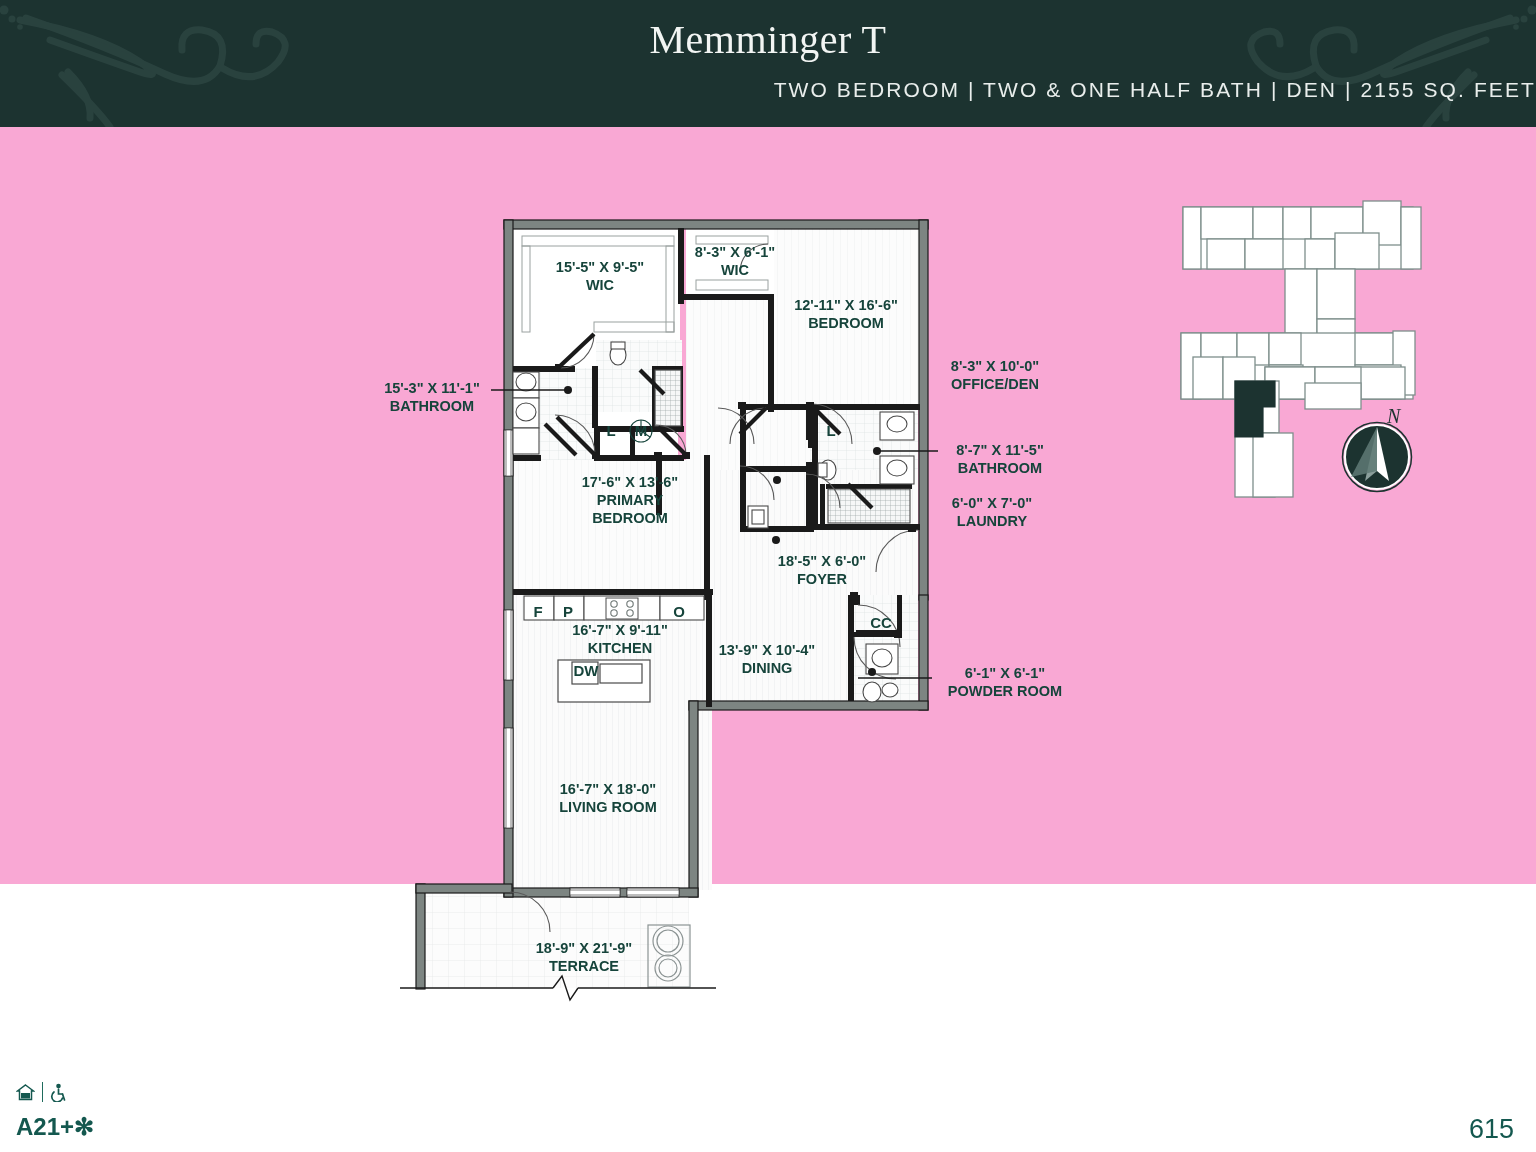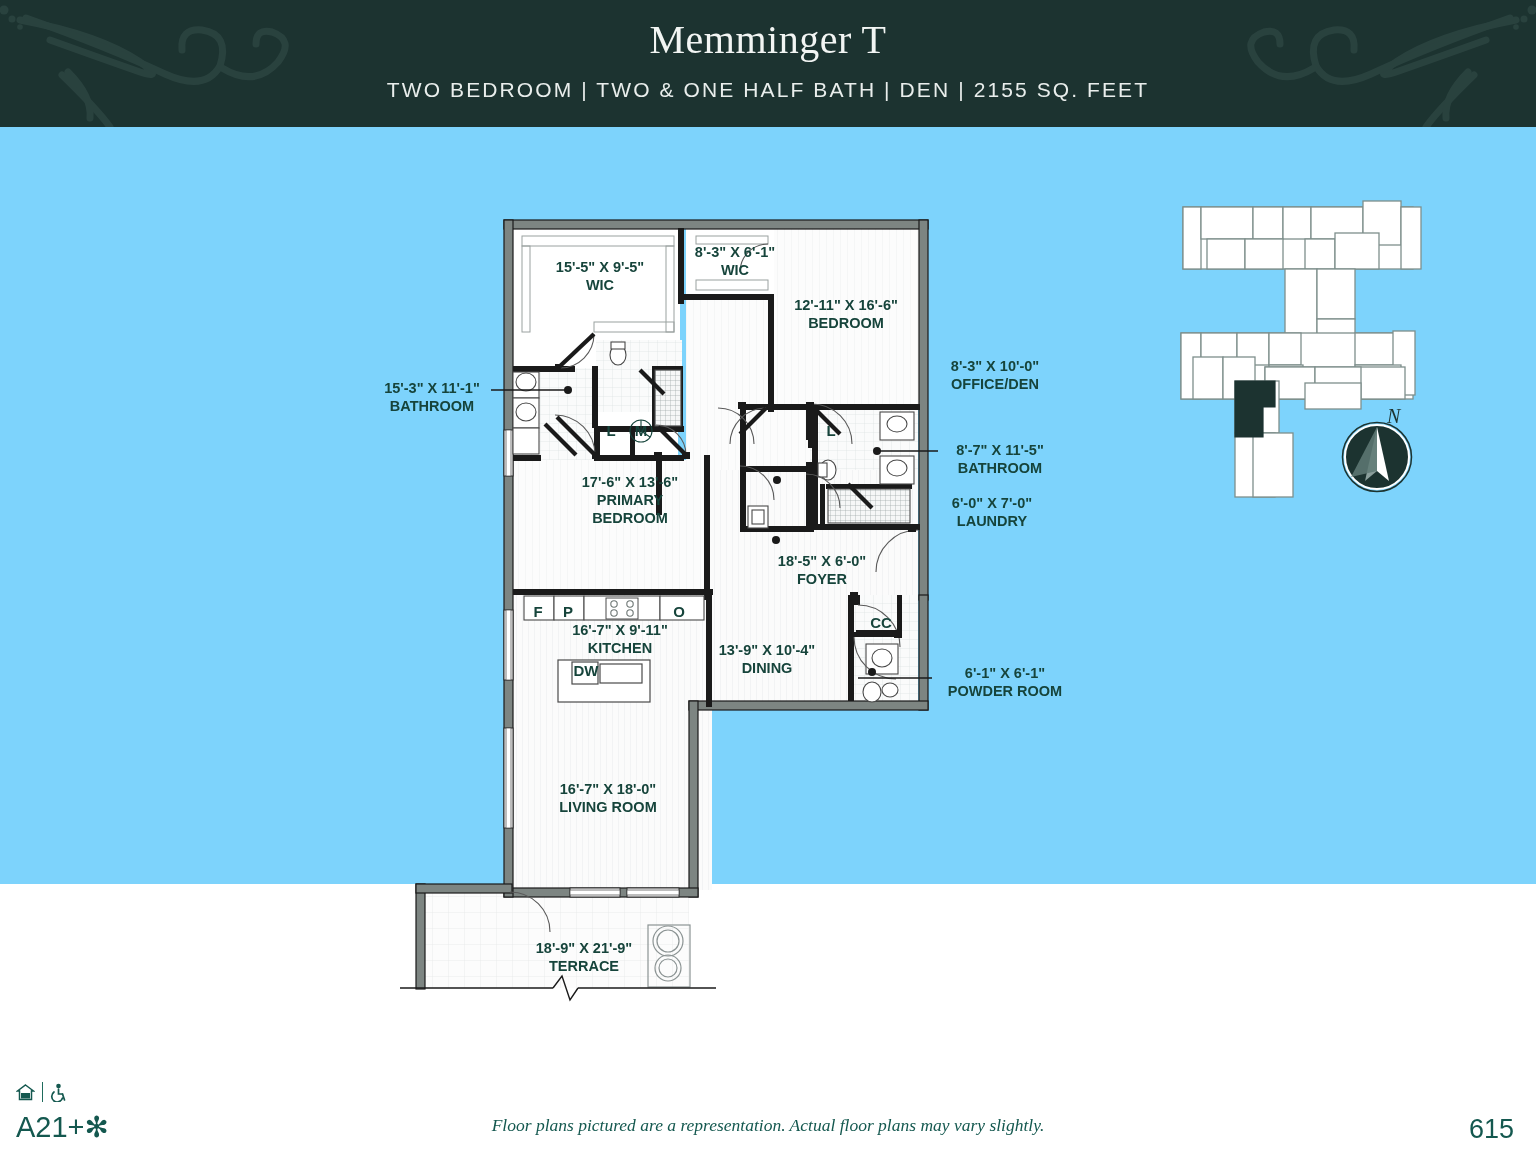--- a/index.html
+++ b/index.html
@@ -6,21 +6,21 @@
   html, body {
     margin: 0; padding: 0;
     width: 1536px; height: 1152px;
     background: #ffffff;
     font-family: "Liberation Sans", sans-serif;
     overflow: hidden;
   }
   #page {
     position: relative;
     width: 1536px; height: 884px;
-    background: #7dd3fc;
+    background: #f9a8d4;
   }
 
   
   #header {
     position: absolute; left: 0; top: 0;
     width: 1536px; height: 127px;
     background: #1c3330;
     overflow: hidden;
   }
   .flourish { position: absolute; top: 0; opacity: 0.42; }
@@ -32,21 +32,21 @@
     color: #f2f5f3;
     font-family: "Liberation Serif", serif;
     font-size: 40px;
     font-weight: 400;
     letter-spacing: 0.5px;
     line-height: 52px;
     white-space: nowrap;
   }
   #header-subtitle {
     position: absolute; left: 0; top: 78px; width: 1536px;
-    text-align: center;
+    text-align: right;
     color: #e9eeec;
     font-family: "Liberation Sans", sans-serif;
     font-size: 21px;
     font-weight: 300;
     letter-spacing: 2.1px;
     white-space: nowrap;
   }
 
   
   #plan-wrap {
@@ -70,22 +70,22 @@
     position: absolute; left: 16px; top: 20px;
     display: flex; align-items: center; gap: 7px;
   }
   #footer-icons .divider {
     width: 1px; height: 20px; background: #1f6b5c;
   }
   #plan-code {
     position: absolute; left: 16px; top: 48px;
     color: #14584f;
     font-family: "Liberation Sans", sans-serif;
-    font-size: 29px;
-    font-weight: 400;
+    font-size: 24px;
+    font-weight: 700;
     letter-spacing: 0px;
     line-height: 34px;
     white-space: nowrap;
   }
   #footer-note {
     position: absolute; left: 0; top: 53px; width: 1536px;
     text-align: center;
     color: #14584f;
     font-family: "Liberation Serif", serif;
     font-style: italic;
@@ -562,17 +562,16 @@
       </svg>
       <div class="divider"></div>
       <svg width="17" height="19" viewBox="0 0 17 19">
         <circle cx="8.5" cy="3" r="2.3" fill="#14584f"></circle>
         <path d="M8.5 6 V11 H12.5" fill="none" stroke="#14584f" stroke-width="1.7" stroke-linecap="round"></path>
         <path d="M4 9 A 5.5 5.5 0 1 0 12.5 15" fill="none" stroke="#14584f" stroke-width="1.7" stroke-linecap="round"></path>
         <path d="M12.5 11 L14.5 17" fill="none" stroke="#14584f" stroke-width="1.7" stroke-linecap="round"></path>
       </svg>
     </div>
     <div id="plan-code">A21+✻</div>
-    <div id="footer-note">Floor plans pictured are a representation. Actual floor plans may vary slightly.</div>
     <div id="page-number">615</div>
   </div>
 
 </div>
 
 </body></html>

